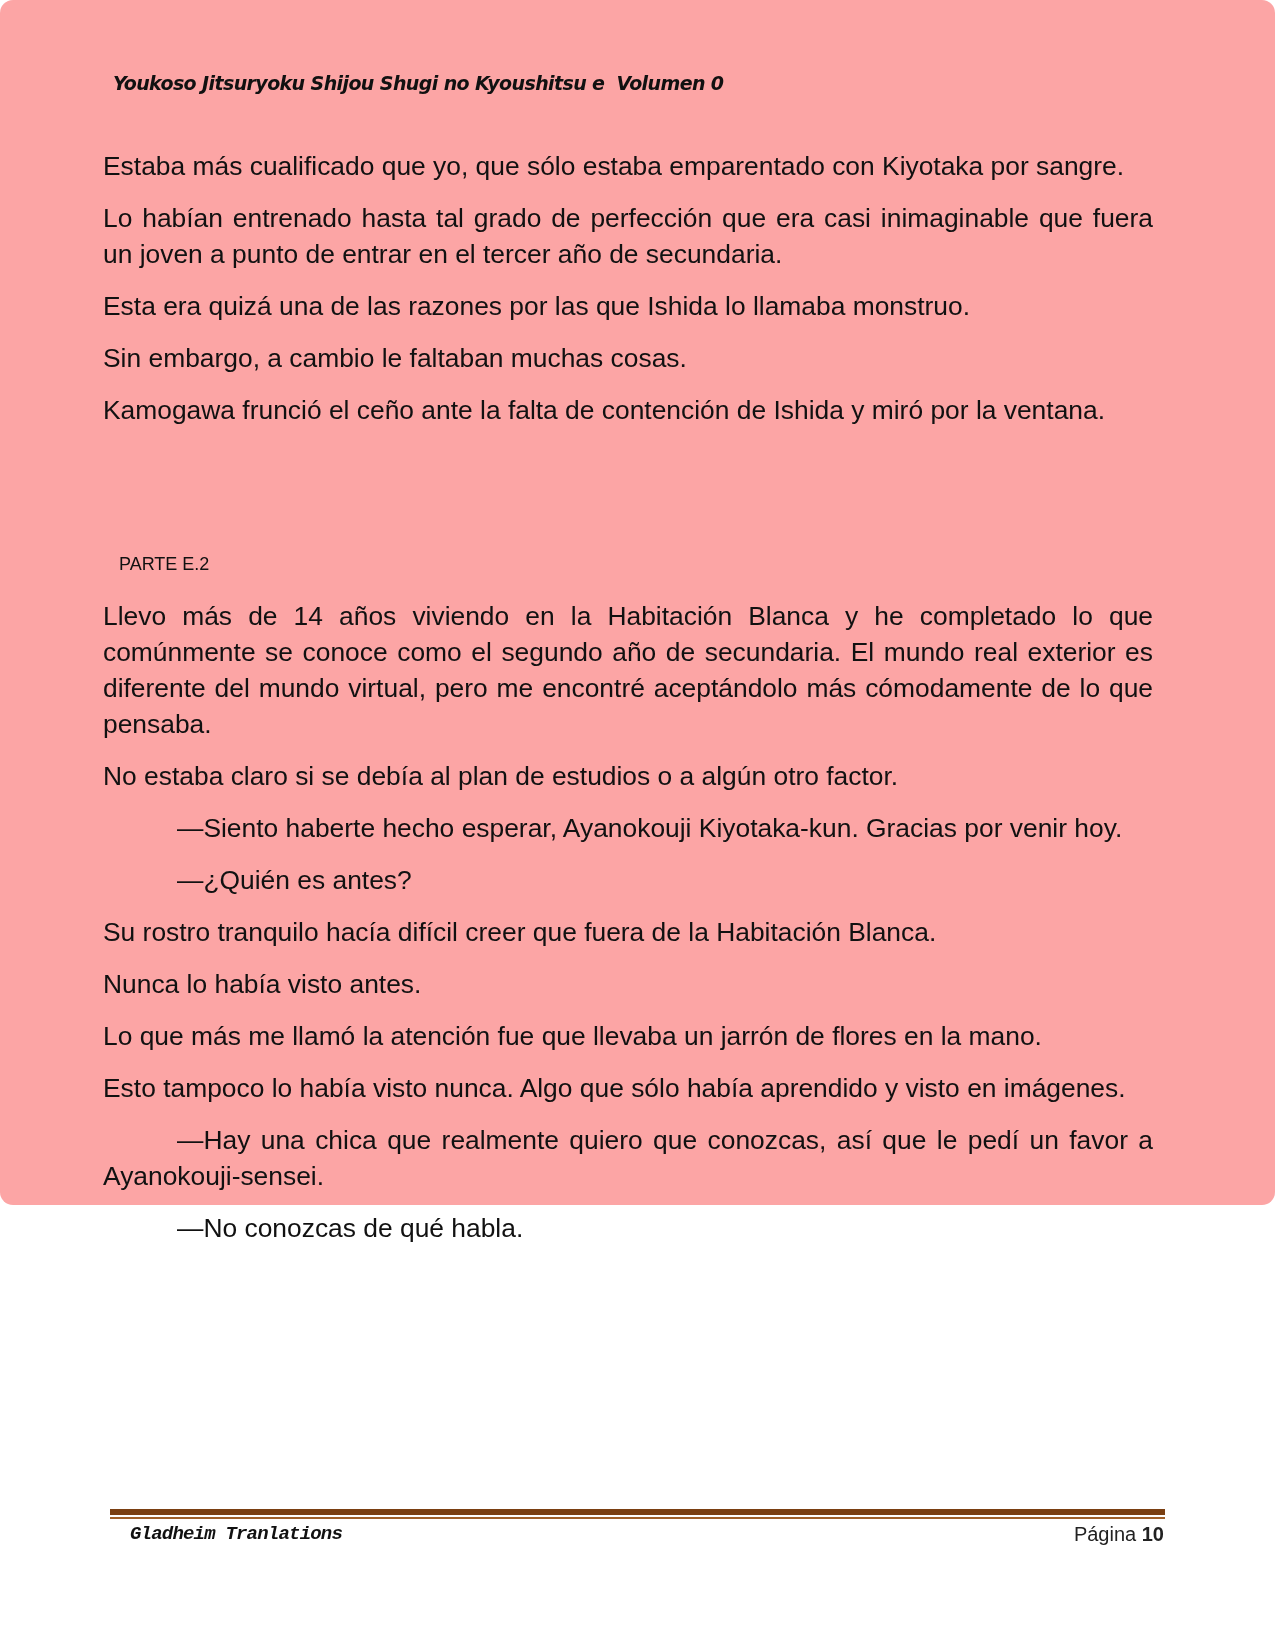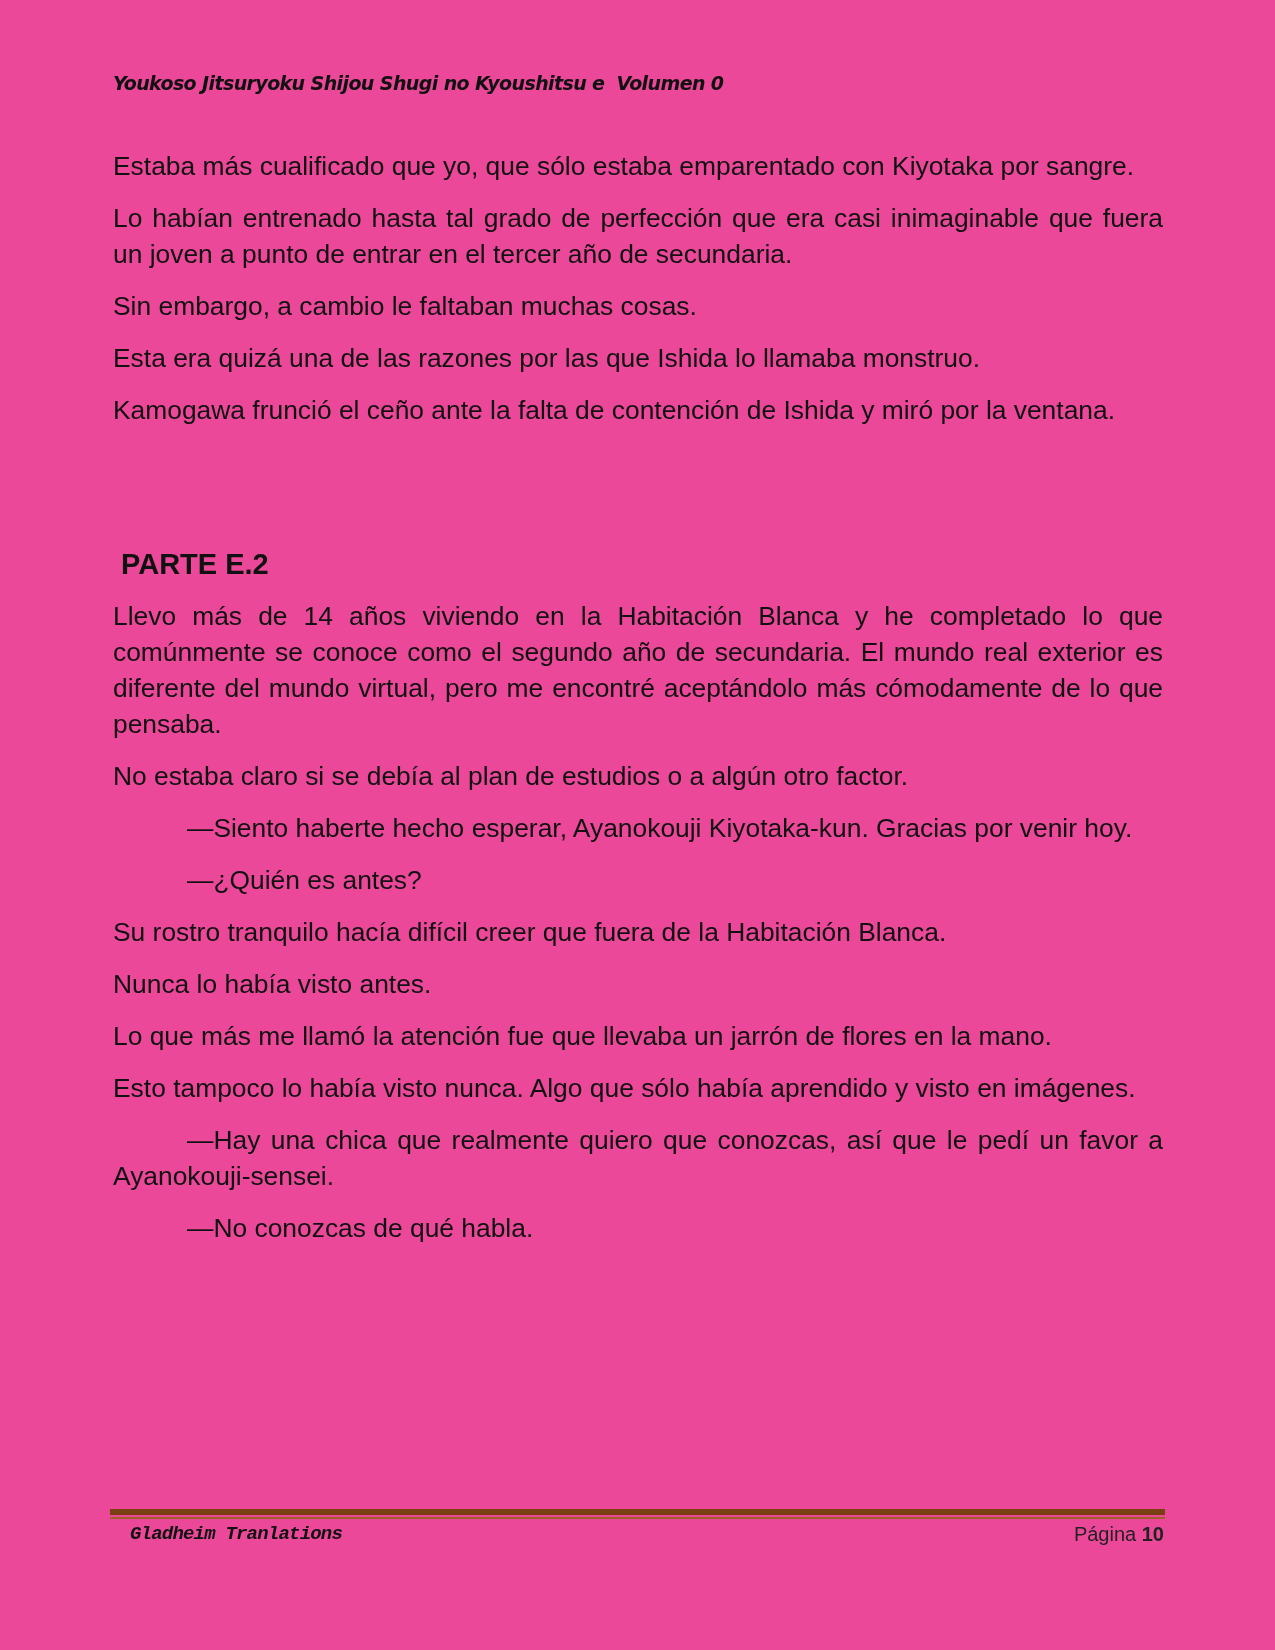--- a/index.html
+++ b/index.html
@@ -1,32 +1,32 @@
 <!DOCTYPE html>
 <html><head>
 <meta charset="utf-8">
 <style>
   html, body { margin: 0; padding: 0; background: #ffffff; }
   body { width: 1275px; height: 1650px; position: relative; overflow: hidden; }
-  .page { position: absolute; left: 0; top: 0; width: 1275px; height: 1650px; background: #ec4899; }
+  .page { position: absolute; left: 0; top: 0; width: 1275px; height: 1205px; background: #fca5a5; border-radius: 13px; }
   .running-header {
     position: absolute; left: 113px; top: 72px;
     font-family: "DejaVu Sans", sans-serif; font-style: italic; font-weight: bold;
     font-size: 19px; letter-spacing: -0.6px; color: #111; white-space: pre;
   }
   .body-text {
-    position: absolute; left: 113px; top: 148px; width: 1050px;
+    position: absolute; left: 103px; top: 148px; width: 1050px;
     font-family: "Liberation Sans", sans-serif; font-size: 26.4px; line-height: 36px;
     color: #111;
   }
   .body-text p { margin: 0 0 16px 0; text-align: justify; text-align-last: left; }
   .body-text p.dialogue { text-indent: 74px; }
   .body-text .section-gap { height: 102px; }
   .body-text h2 {
-    margin: 0 0 16px 8px; font-size: 29px; font-weight: bold; line-height: 36px;
+    margin: 0 0 16px 16px; font-size: 18px; font-weight: normal; line-height: 36px;
   }
   .footer-rule-thick { position: absolute; left: 110px; top: 1509px; width: 1055px; height: 6px; background: #7a3f12; }
   .footer-rule-thin { position: absolute; left: 110px; top: 1517px; width: 1055px; height: 2px; background: #a0602a; }
   .footer-left {
     position: absolute; left: 130px; top: 1523px;
     font-family: Liberation Mono, monospace; font-style: italic; font-weight: bold;
     font-size: 19px; letter-spacing: -0.8px; color: #111;
   }
   .footer-right {
     position: absolute; right: 111px; top: 1523px;
@@ -37,22 +37,22 @@
 </head>
 <body>
 
 <div class="page">
 
   <div class="running-header">Youkoso Jitsuryoku Shijou Shugi no Kyoushitsu e  Volumen 0</div>
 
   <div class="body-text">
     <p>Estaba más cualificado que yo, que sólo estaba emparentado con Kiyotaka por sangre.</p>
     <p>Lo habían entrenado hasta tal grado de perfección que era casi inimaginable que fuera un joven a punto de entrar en el tercer año de secundaria.</p>
+    <p>Esta era quizá una de las razones por las que Ishida lo llamaba monstruo.</p>
     <p>Sin embargo, a cambio le faltaban muchas cosas.</p>
-    <p>Esta era quizá una de las razones por las que Ishida lo llamaba monstruo.</p>
     <p>Kamogawa frunció el ceño ante la falta de contención de Ishida y miró por la ventana.</p>
 
     <div class="section-gap"></div>
 
     <h2>PARTE E.2</h2>
 
     <p>Llevo más de 14 años viviendo en la Habitación Blanca y he completado lo que comúnmente se conoce como el segundo año de secundaria. El mundo real exterior es diferente del mundo virtual, pero me encontré aceptándolo más cómodamente de lo que pensaba.</p>
     <p>No estaba claro si se debía al plan de estudios o a algún otro factor.</p>
     <p class="dialogue">—Siento haberte hecho esperar, Ayanokouji Kiyotaka-kun. Gracias por venir hoy.</p>
     <p class="dialogue">—¿Quién es antes?</p>

